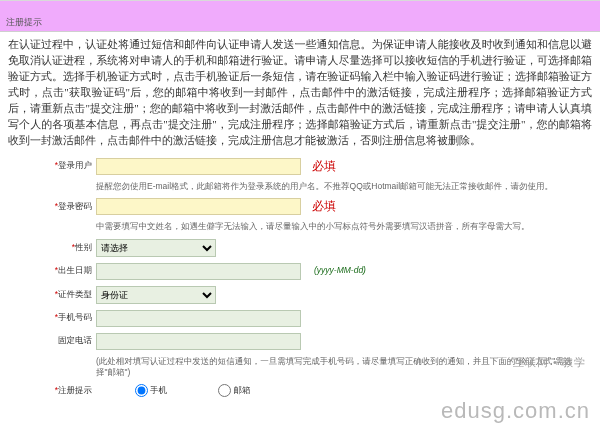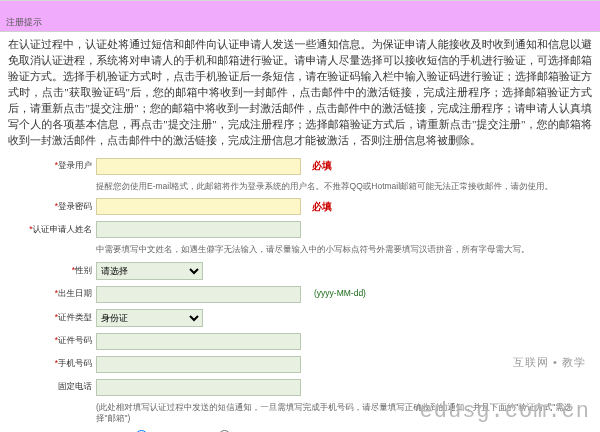--- a/index.html
+++ b/index.html
@@ -68,38 +68,38 @@
     padding: 1px 3px;
     font-size: 9px;
     font-family: "Liberation Sans", sans-serif;
     outline: none;
   }
   .txt.yellow {
     background: #fdf7c8;
     border: 1px solid #d8cfa0;
   }
   .sel {
-    width: 107px;
+    width: 120px;
     height: 18px;
     border: 1px solid #b9c9b2;
     background: #e8f0e2;
     font-size: 9px;
     font-family: "Liberation Sans", sans-serif;
   }
   .must {
     color: #cc0000;
-    font-size: 10px;
+    font-size: 12px;
     padding-left: 4px;
     white-space: nowrap;
-    font-weight: bold;
   }
   .date-fmt {
     color: #1a6b1a;
     font-size: 8.5px;
     padding-left: 6px;
+    font-style: italic;
   }
   .radio-row label {
     margin-right: 10px;
     font-size: 8.5px;
     color: #333;
     cursor: pointer;
     padding-left: 39px;
   }
   input[type=radio] { vertical-align: middle; margin: 0 2px 0 0; }
   .wm-top {
@@ -109,21 +109,21 @@
     font-size: 11px;
     color: #9a9a9a;
     letter-spacing: 1px;
   }
   .wm-big {
     position: absolute;
     right: 10px;
     bottom: 8px;
     font-size: 22px;
     color: #b9b9b9;
-    font-family: Liberation Mono, monospace;
+    font-family: Liberation Sans, sans-serif;
     letter-spacing: 1px;
   }
   .frame-line {
     position: absolute;
     left: 0; right: 0; top: 0;
     height: 1px;
     background: #d9d9d9;
   }
 </style>
 </head>
@@ -162,29 +162,20 @@
         <td class="field">
           <input class="txt yellow" type="password" value="" style="">
         </td>
         <td class="hint">
           <span class="must">必填</span>
         </td>
       </tr>
 
 
       <tr>
-        <td class="label">
-          <span class="req">*</span><span>认证申请人姓名</span>
-        </td>
-        <td class="field">
-          <input class="txt" type="text" value="" style="">
-        </td>
-        <td class="hint"></td>
-      </tr>
-      <tr>
         <td class="label"></td>
         <td colspan="2" class="hint">中需要填写中文姓名，如遇生僻字无法输入，请尽量输入中的小写标点符号外需要填写汉语拼音，所有字母需大写。</td>
       </tr>
 
       <tr>
         <td class="label">
           <span class="req">*</span><span>性别</span>
         </td>
         <td class="field">
           <select class="sel">
@@ -215,29 +206,20 @@
         <td class="field">
           <select class="sel">
             <option>身份证</option>
             <option>护照</option>
             <option>其他</option>
           </select>
         </td>
         <td class="hint"></td>
       </tr>
 
-      <tr>
-        <td class="label">
-          <span class="req">*</span><span>证件号码</span>
-        </td>
-        <td class="field">
-          <input class="txt" type="text" value="" style="">
-        </td>
-        <td class="hint"></td>
-      </tr>
 
       <tr>
         <td class="label">
           <span class="req">*</span><span>手机号码</span>
         </td>
         <td class="field">
           <input class="txt" type="text" value="" style="">
         </td>
         <td class="hint"></td>
       </tr>

